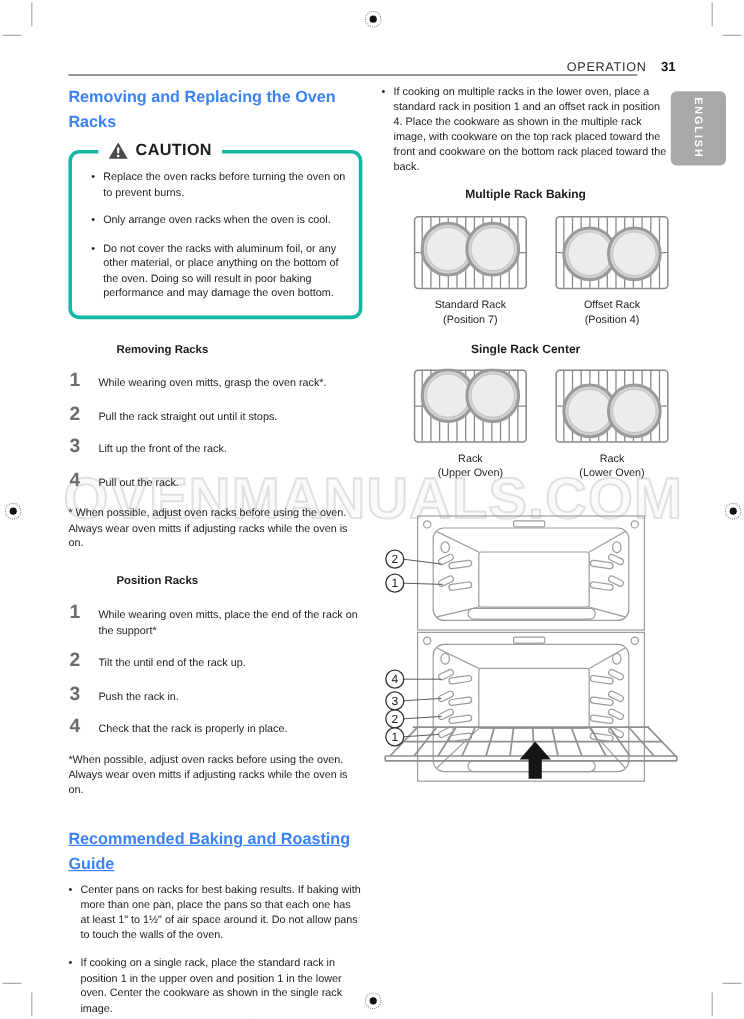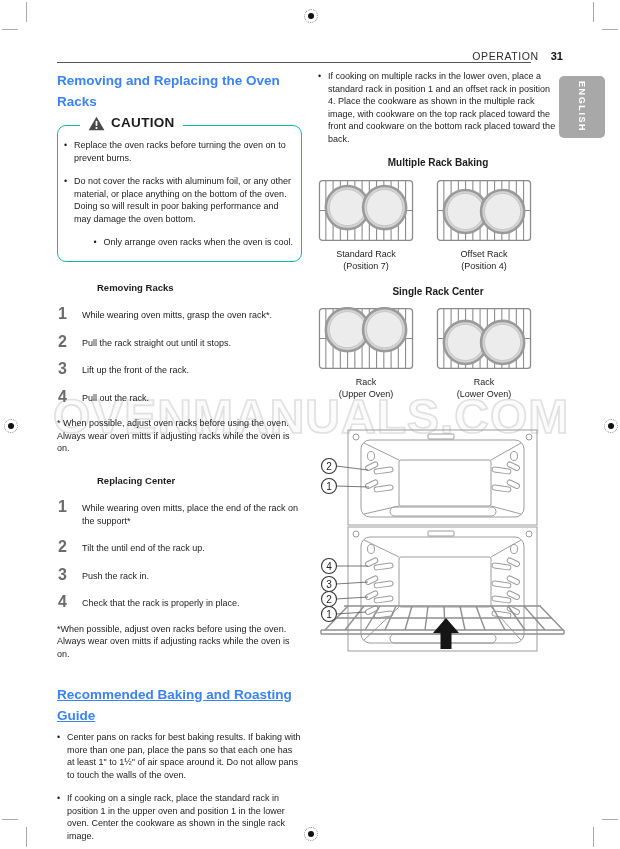--- a/index.html
+++ b/index.html
@@ -27,37 +27,37 @@
     font-size:48px;font-weight:800;letter-spacing:1px;color:#fbfbfb;
     -webkit-text-stroke:1.7px #e1e1e1;user-select:none;
   }
   
   .col{position:absolute;top:70px;z-index:2;font-size:9px;line-height:12.5px;}
   .col-left{left:57px;width:245px;}
   .col-right{left:318px;width:240px;}
   .h1{font-size:13.5px;font-weight:bold;line-height:21px;color:#3b82f6;}
   .subhead{font-size:9.5px;font-weight:bold;margin:20px 0 13px;padding-left:40px;}
   
-  .caution{position:relative;border:1px solid #14b8a6;border-radius:9px;margin-top:13px;padding:13px 8px 1px 6px;}
+  .caution{position:relative;border:3px solid #14b8a6;border-radius:9px;margin-top:13px;padding:13px 8px 1px 16px;}
   .caution-legend{
     position:absolute;top:-10px;left:22px;background:#fff;padding:0 8px;
     display:flex;align-items:center;gap:6px;font-size:13.5px;font-weight:bold;letter-spacing:.3px;
   }
   
-  .bullet{display:flex;margin-bottom:11px;justify-content:flex-end;}
+  .bullet{display:flex;margin-bottom:11px;}
   .bullet::before{content:"\2022";flex:none;width:10px;font-size:9px;}
   
   .step{display:flex;margin-bottom:13px;}
   .step-num{flex:none;width:24px;font-size:16px;font-weight:bold;color:#6b6b6b;line-height:14px;padding-left:1px;}
   .step-text{padding-top:2px;}
   .footnote{margin-top:0;}
   .guide-title{margin-top:24px;margin-bottom:5px;text-decoration:underline;}
   
   .fig-heading{text-align:center;font-weight:bold;font-size:10px;margin:12px 0 9px;}
-  .fig-row{display:flex;justify-content:flex-start;gap:22px;}
+  .fig-row{display:flex;justify-content:flex-end;gap:22px;}
   .fig{width:96px;text-align:center;}
   .fig svg{display:block;}
   .fig-label{font-size:9px;line-height:12px;margin-top:6px;}
   .oven-diagram{margin-top:28px;margin-left:0;}
 </style>
 </head>
 <body>
 
 <div class="page">
 
@@ -94,24 +94,24 @@
           <polygon points="8.5,0.8 16.4,14.2 0.6,14.2" fill="#4a4a4a"></polygon>
           <rect x="7.6" y="4.8" width="1.8" height="5.2" rx="0.9" fill="#fff"></rect>
           <circle cx="8.5" cy="12" r="1.1" fill="#fff"></circle>
         </svg>
         <span>CAUTION</span>
       </div>
       <div class="bullet">
           <span>Replace the oven racks before turning the oven on to prevent burns.</span>
         </div>
       <div class="bullet">
+          <span>Only arrange oven racks when the oven is cool.</span>
+        </div>
+      <div class="bullet">
           <span>Do not cover the racks with aluminum foil, or any other material, or place anything on the bottom of the oven. Doing so will result in poor baking performance and may damage the oven bottom.</span>
-        </div>
-      <div class="bullet">
-          <span>Only arrange oven racks when the oven is cool.</span>
         </div>
     </div>
 
     <div class="subhead">Removing Racks</div>
 
     <div class="step">
       <span class="step-num">1</span>
       <span class="step-text">While wearing oven mitts, grasp the oven rack*.</span>
     </div>
     <div class="step">
@@ -121,21 +121,21 @@
     <div class="step">
       <span class="step-num">3</span>
       <span class="step-text">Lift up the front of the rack.</span>
     </div>
     <div class="step">
       <span class="step-num">4</span>
       <span class="step-text">Pull out the rack.</span>
     </div>
     <div class="footnote">* When possible, adjust oven racks before using the oven. Always wear oven mitts if adjusting racks while the oven is on.</div>
 
-    <div class="subhead">Replacing Center</div>
+    <div class="subhead">Position Racks</div>
 
     <div class="step">
       <span class="step-num">1</span>
       <span class="step-text">While wearing oven mitts, place the end of the rack on the support*</span>
     </div>
     <div class="step">
       <span class="step-num">2</span>
       <span class="step-text">Tilt the until end of the rack up.</span>
     </div>
     <div class="step">

